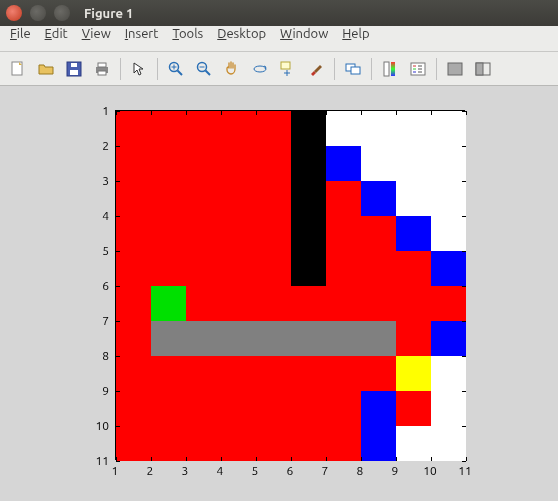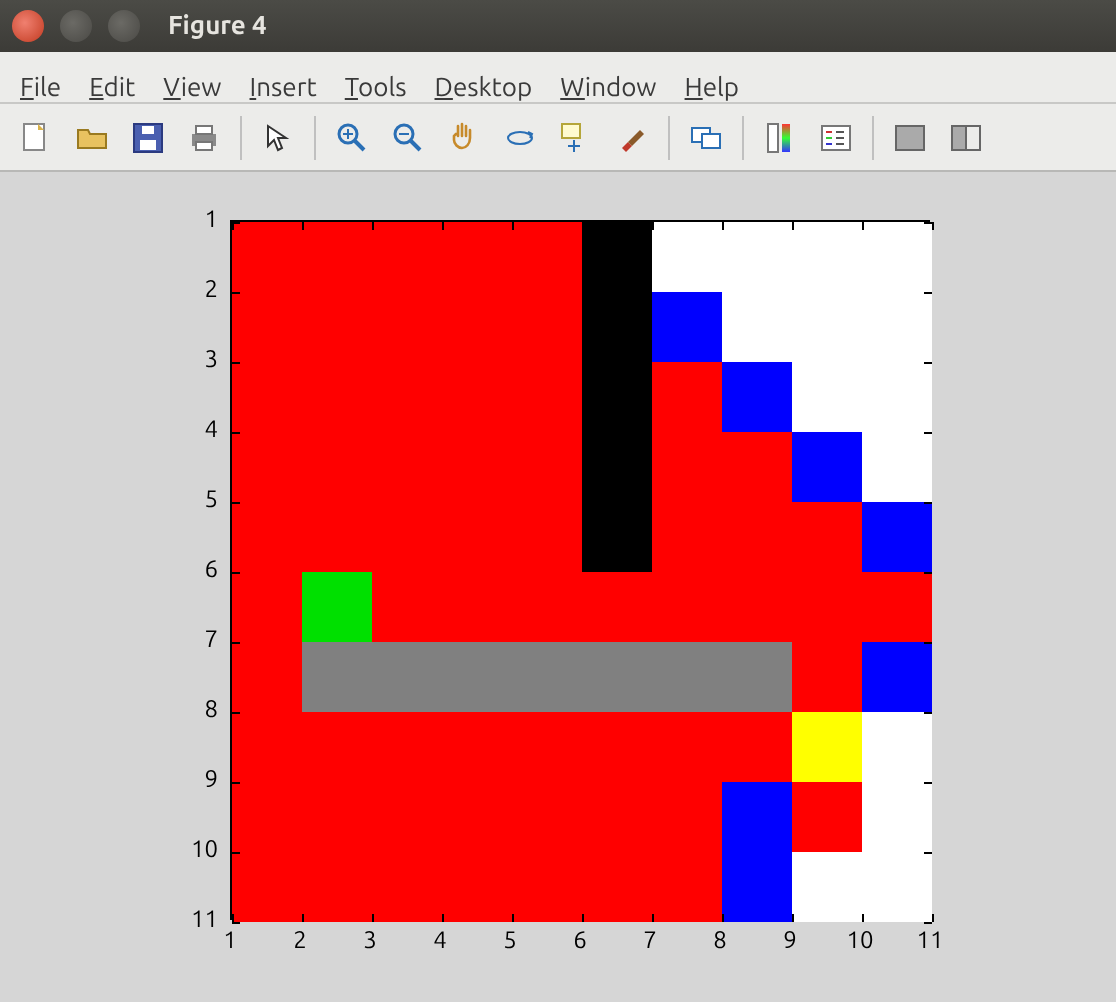--- a/index.html
+++ b/index.html
@@ -26,21 +26,21 @@
   }
   .win-close { background: radial-gradient(circle at 40% 40%, #f08070, #c13a20); }
   .win-min, .win-max { background: radial-gradient(circle at 40% 40%, #6b6a65, #4a4945); }
   .titlebar .title {
     color: #e6e4df; font-weight: bold; margin-left: 6px; font-size: 13px;
   }
   .menubar {
     background: #ececea;
     height: 26px;
     display: flex;
-    align-items: flex-end;
+    align-items: flex-start;
     gap: 14px;
     padding: 0 10px;
     border-bottom: 1px solid #c8c8c6;
   }
   .menubar .menu-item {
     font-size: 13px; color: #3a3a3a; cursor: default;
   }
   .menubar .menu-item .ul { text-decoration: underline; }
   .toolbar {
     background: #ececea;
@@ -90,21 +90,21 @@
   .tickmark.y { width:4px; height:1px; }
   .tickmark.x { width:1px; height:4px; }
 </style>
 </head>
 <body>
 
 <div class="titlebar">
   <span class="win-btn win-close"></span>
   <span class="win-btn win-min"></span>
   <span class="win-btn win-max"></span>
-  <span class="title">Figure 4</span>
+  <span class="title">Figure 1</span>
 </div>
 
 <div class="menubar" id="menubar">
     <span class="menu-item"><span class="ul">F</span>ile</span>
     <span class="menu-item"><span class="ul">E</span>dit</span>
     <span class="menu-item"><span class="ul">V</span>iew</span>
     <span class="menu-item"><span class="ul">I</span>nsert</span>
     <span class="menu-item"><span class="ul">T</span>ools</span>
     <span class="menu-item"><span class="ul">D</span>esktop</span>
     <span class="menu-item"><span class="ul">W</span>indow</span>

